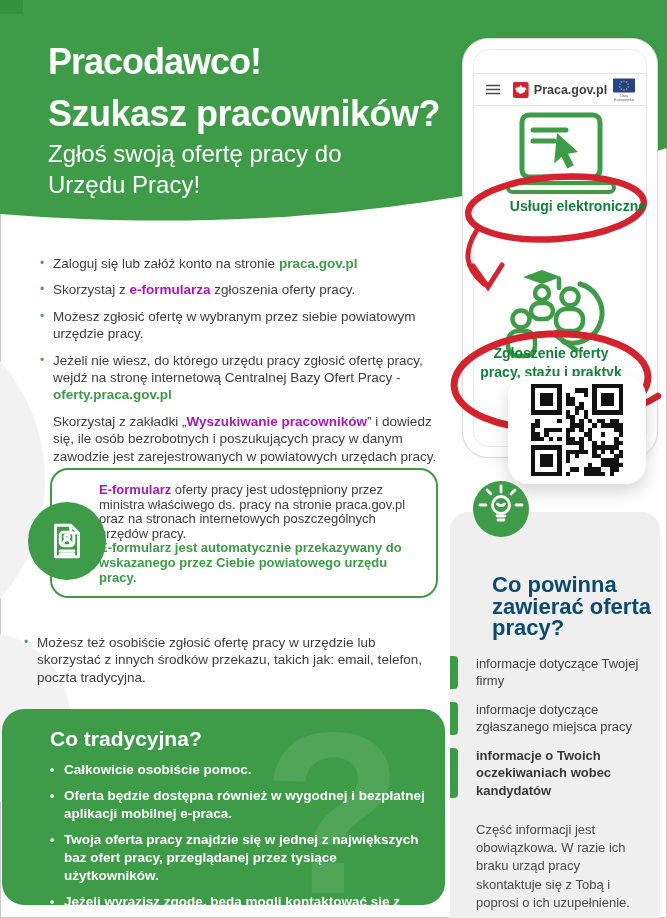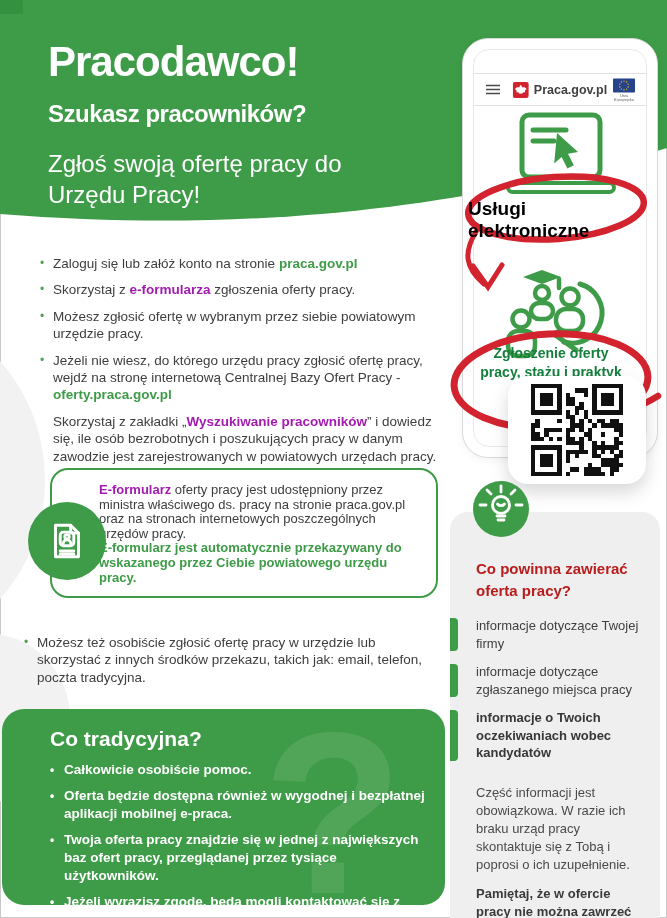--- a/index.html
+++ b/index.html
@@ -7,23 +7,23 @@
     position:relative;width:667px;height:918px;overflow:hidden;background:#fff;
     font-family:"Liberation Sans","DejaVu Sans",sans-serif;
     box-shadow:inset 0 0 0 1px #c9c9c9;
   }
   .blob{position:absolute;border-radius:50%;background:#f2f2f2;z-index:0;}
   #blob1{left:-315px;top:300px;width:360px;height:360px;}
   #blob2{left:-100px;top:633px;width:170px;height:170px;}
 
   .hero-svg{position:absolute;left:0;top:0;z-index:1;}
   .hero-text{position:absolute;left:48px;top:34px;z-index:2;color:#fff;}
-  .hero-text h1{margin:0;font-size:42px;line-height:56px;font-weight:700;letter-spacing:-1px;}
-  .hero-text h2{margin:8px 0 0 0;font-size:24px;line-height:32px;font-weight:700;letter-spacing:-0.5px;}
-  .hero-text .tagline{margin-top:18px;font-size:24px;line-height:31px;font-weight:400;width:300px;}
+  .hero-text h1{margin:0;font-size:36px;line-height:56px;font-weight:700;letter-spacing:-1px;}
+  .hero-text h2{margin:8px 0 0 0;font-size:36px;line-height:32px;font-weight:700;letter-spacing:-0.5px;}
+  .hero-text .tagline{margin-top:8px;font-size:24px;line-height:31px;font-weight:400;width:300px;}
 
   .intro{position:absolute;left:40px;top:255px;width:404px;z-index:2;margin:0;padding:0;list-style:none;
          font-size:13.5px;line-height:17.4px;color:#3e3e3e;}
   .intro li{position:relative;padding-left:13px;margin-bottom:9px;}
   .intro li.bullet::before{content:"•";position:absolute;left:0;top:0;color:#56a05c;font-size:12px;}
   .b{font-weight:700;color:#a21caf;}
   .lnk{color:#3e9b47;font-weight:700;text-decoration:none;}
 
   .infobox{position:absolute;left:50px;top:468px;width:388px;z-index:2;box-sizing:border-box;
            border:2px solid #3e9b47;border-radius:18px;padding:13px 16px 11px 47px;
@@ -50,36 +50,36 @@
   .screen{position:absolute;left:10px;top:10px;right:10px;bottom:10px;border:1px solid #e9e9e9;border-radius:16px;overflow:hidden;background:#fff;}
   .appbar{position:absolute;top:23px;left:0;right:0;height:33px;border-top:1px solid #e3e3e3;border-bottom:1px solid #e3e3e3;
           display:flex;align-items:center;padding:0 12px;box-sizing:border-box;}
   .brand{position:absolute;left:50%;transform:translateX(-50%);display:flex;align-items:center;gap:5px;}
   .brand-label{font-size:12.5px;font-weight:700;color:#404040;white-space:nowrap;}
   .eu{position:absolute;right:9px;top:50%;transform:translateY(-50%);width:26px;text-align:center;}
   .eu-flag{width:22px;height:14px;background:#26428b;margin:0 auto;position:relative;border-radius:1px;}
   .eu-caption{font-size:4px;color:#666;margin-top:1px;line-height:4px;}
   .laptop{position:absolute;left:28px;top:62px;}
 
-  .badge1{position:absolute;left:468px;top:198px;width:178px;text-align:left;z-index:6;
-          font-size:19px;font-weight:700;color:#000000;}
+  .badge1{position:absolute;left:468px;top:198px;width:178px;text-align:right;z-index:6;
+          font-size:14px;font-weight:700;color:#15803d;}
   .people{position:absolute;left:494px;top:262px;z-index:3;}
   .badge2{position:absolute;left:472px;top:344px;width:158px;text-align:center;z-index:6;
           font-size:14px;line-height:18.5px;font-weight:700;color:#15803d;}
 
   .annotations{position:absolute;left:0;top:0;z-index:5;pointer-events:none;}
 
   .qr-card{position:absolute;left:508px;top:376px;width:138px;height:108px;background:#fff;border-radius:20px;z-index:6;
            box-shadow:0 8px 18px rgba(0,0,0,.16);display:flex;align-items:center;justify-content:center;}
   .bulb{position:absolute;left:473px;top:481px;width:56px;height:56px;border-radius:50%;background:#3e9b47;z-index:6;
         display:flex;align-items:center;justify-content:center;}
 
   .reqpanel{position:absolute;left:450px;top:512px;width:210px;min-height:396px;z-index:3;box-sizing:border-box;
             background:#efefef;border-radius:18px;padding:46px 18px 16px 26px;}
-  .reqpanel h4{margin:0;font-size:15px;line-height:21.5px;font-weight:700;color:#b91c1c;width:175px;}
+  .reqpanel h4{margin:16px;font-size:22px;line-height:21.5px;font-weight:700;color:#0c4a6e;width:175px;}
   .req-items{margin-top:16px;}
   .req-item{position:relative;padding-left:0;margin-bottom:11px;font-size:13px;line-height:17.5px;color:#3f3f3f;}
   .req-item::before{content:"";position:absolute;left:-26px;top:1px;bottom:1px;width:8px;background:#3e9b47;border-radius:0 4px 4px 0;}
   .req-item.strong{font-weight:600;color:#373737;}
   .req-note{margin-top:22px;font-size:13px;line-height:18.2px;color:#4a4a4a;}
   .req-note.bold{margin-top:10px;font-weight:700;color:#3a3a3a;}
 </style>
 </head>
 <body>
 

